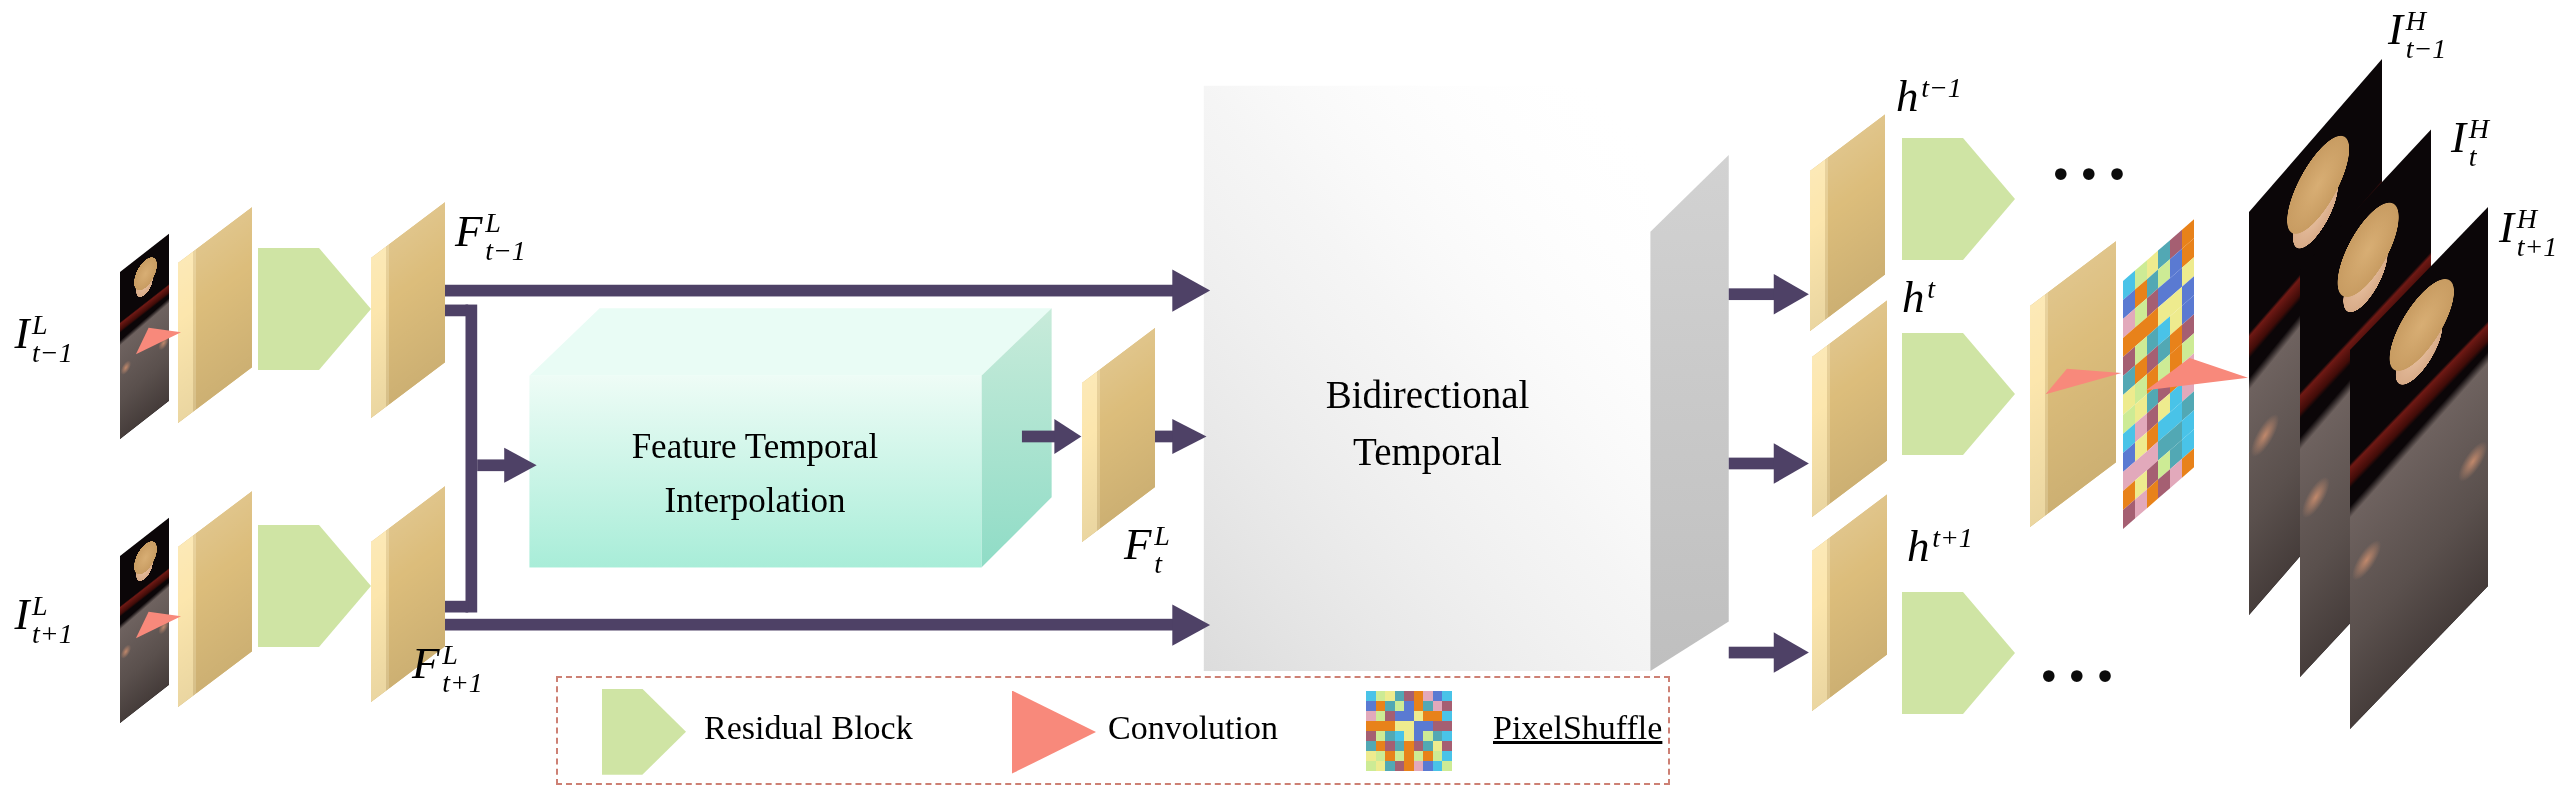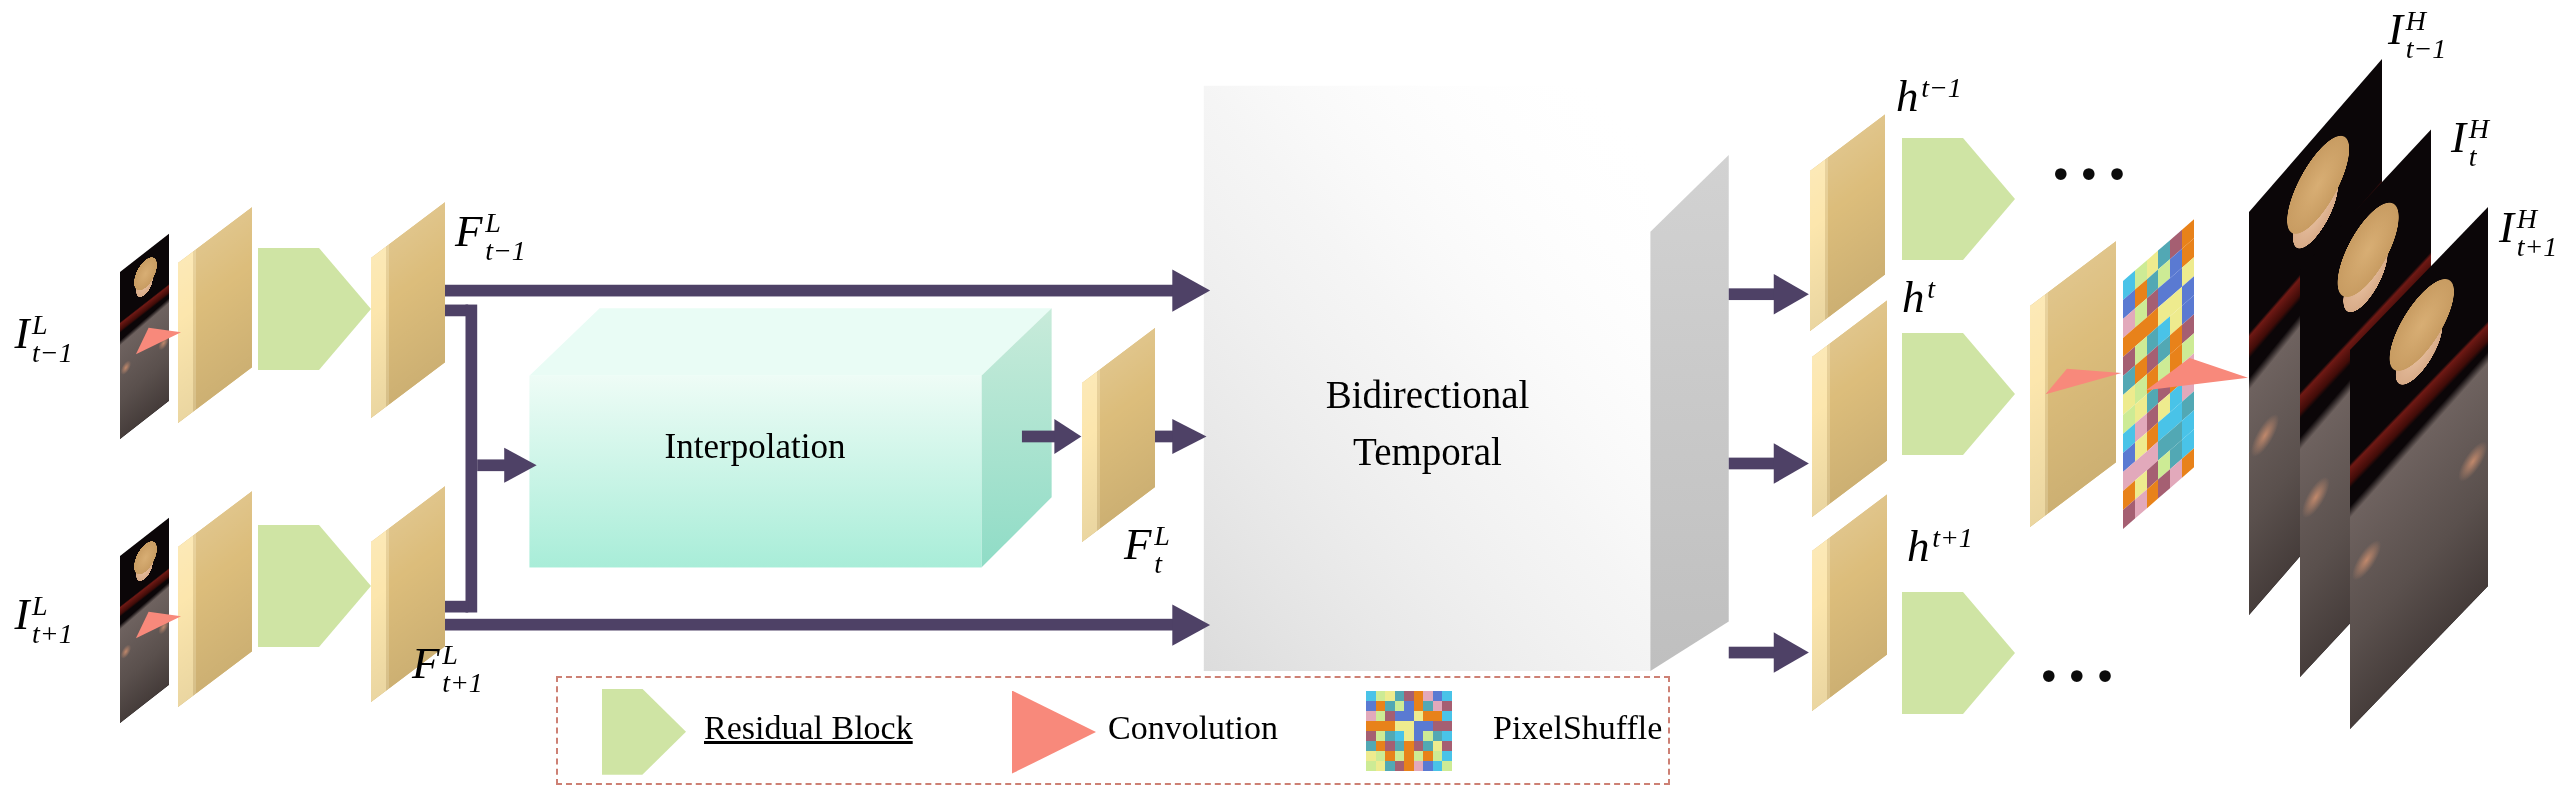--- a/index.html
+++ b/index.html
@@ -164,20 +164,21 @@
   <div class="slab" style="left:371px;top:542px;width:74px;height:160px;"></div>
   <div class="math" style="left:412px;top:641px;">
     <span class="base">F</span>
     <span class="stack">
         <span class="sup">L</span>
         <span class="sub">t+1</span>
       </span>
   </div>
 
   <div class="blocktext fti-text" style="left:529px;top:420px;width:452px;">
+    <div>Feature Temporal</div>
     <div>Interpolation</div>
   </div>
 
   <div class="slab" style="left:1082px;top:383px;width:73px;height:159px;"></div>
   <div class="math" style="left:1124px;top:522px;">
     <span class="base">F</span>
     <span class="stack">
         <span class="sup">L</span>
         <span class="sub">t</span>
       </span>
@@ -325,21 +326,21 @@
   <div class="math" style="left:2499px;top:205px;">
     <span class="base">I</span>
     <span class="stack">
         <span class="sup">H</span>
         <span class="sub">t+1</span>
       </span>
   </div>
 
   <div class="legend">
     <div class="pent-legend" style="left:44px;top:10.8px;width:84px;height:86px;"></div>
-    <div class="legend-label" style="left:146px;text-decoration:underline;">Residual Block</div>
+    <div class="legend-label" style="left:146px;">Residual Block</div>
     <div class="tri tri-legend" style="left:454px;top:12.6px;width:84px;height:83px;z-index:11;"></div>
     <div class="legend-label" style="left:550px;">Convolution</div>
     <div class="mosaic" style="left: 808px; top: 12.6px; width: 86px; height: 80px; z-index: 11; grid-template-columns: repeat(9, 1fr); grid-template-rows: repeat(8, 1fr);">
         <div style="background: rgb(73, 195, 232);"></div>
         <div style="background: rgb(205, 235, 149);"></div>
         <div style="background: rgb(238, 235, 142);"></div>
         <div style="background: rgb(82, 168, 180);"></div>
         <div style="background: rgb(165, 95, 114);"></div>
         <div style="background: rgb(232, 130, 26);"></div>
         <div style="background: rgb(226, 169, 187);"></div>
@@ -402,17 +403,17 @@
         <div style="background: rgb(205, 235, 149);"></div>
         <div style="background: rgb(238, 235, 142);"></div>
         <div style="background: rgb(82, 168, 180);"></div>
         <div style="background: rgb(165, 95, 114);"></div>
         <div style="background: rgb(232, 130, 26);"></div>
         <div style="background: rgb(226, 169, 187);"></div>
         <div style="background: rgb(90, 122, 210);"></div>
         <div style="background: rgb(73, 195, 232);"></div>
         <div style="background: rgb(205, 235, 149);"></div>
       </div>
-    <div class="legend-label" style="left:935px;">PixelShuffle</div>
+    <div class="legend-label" style="left:935px;text-decoration:underline;">PixelShuffle</div>
   </div>
 
 </div>
 
 
 </body></html>

